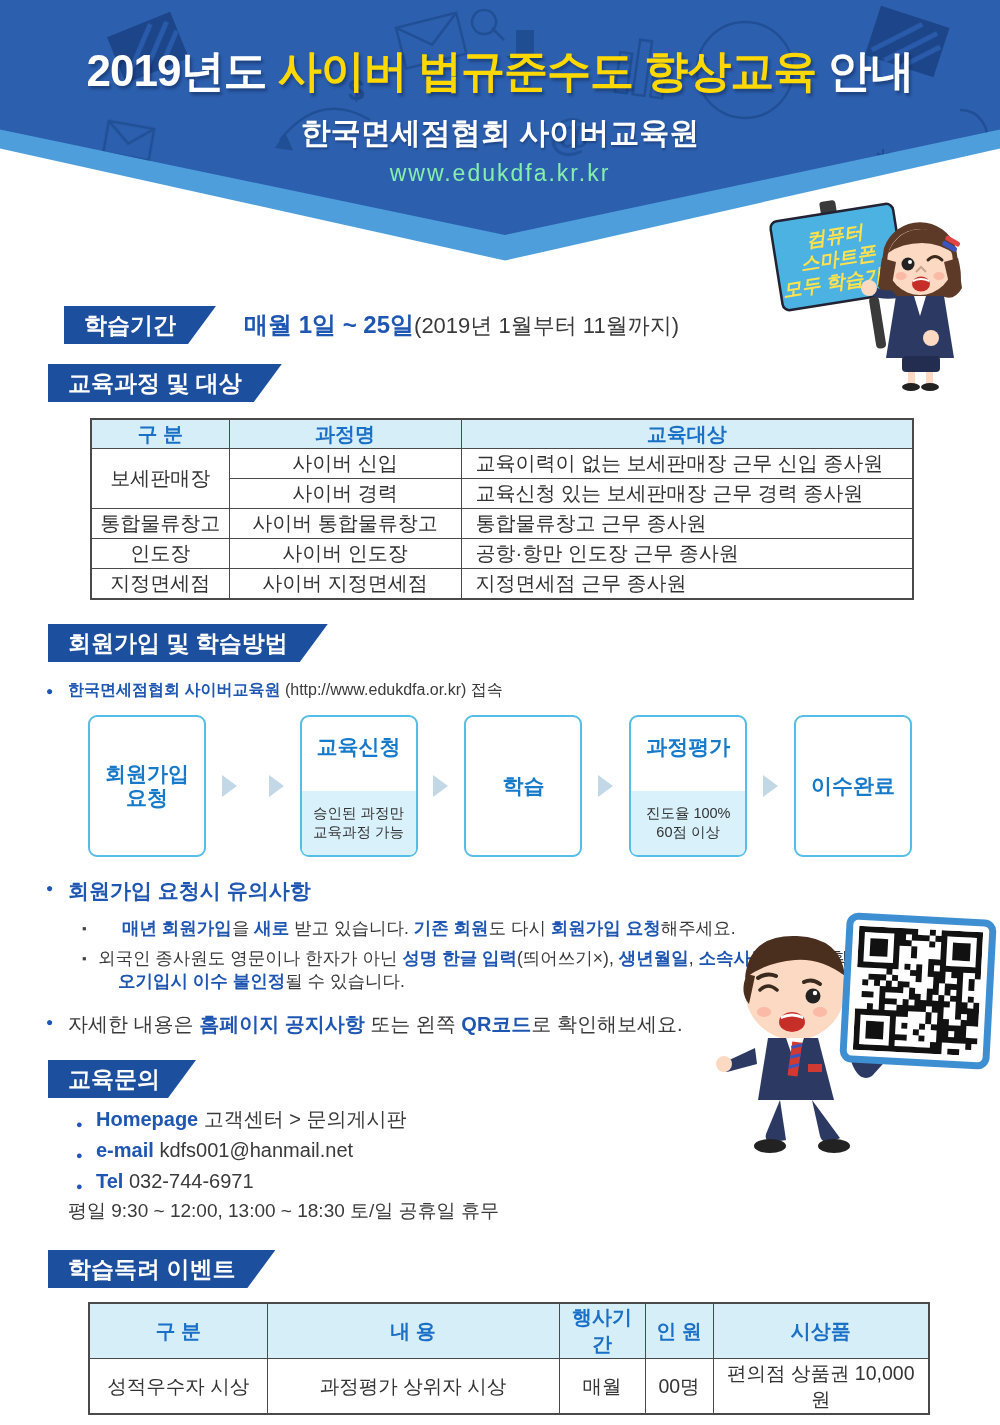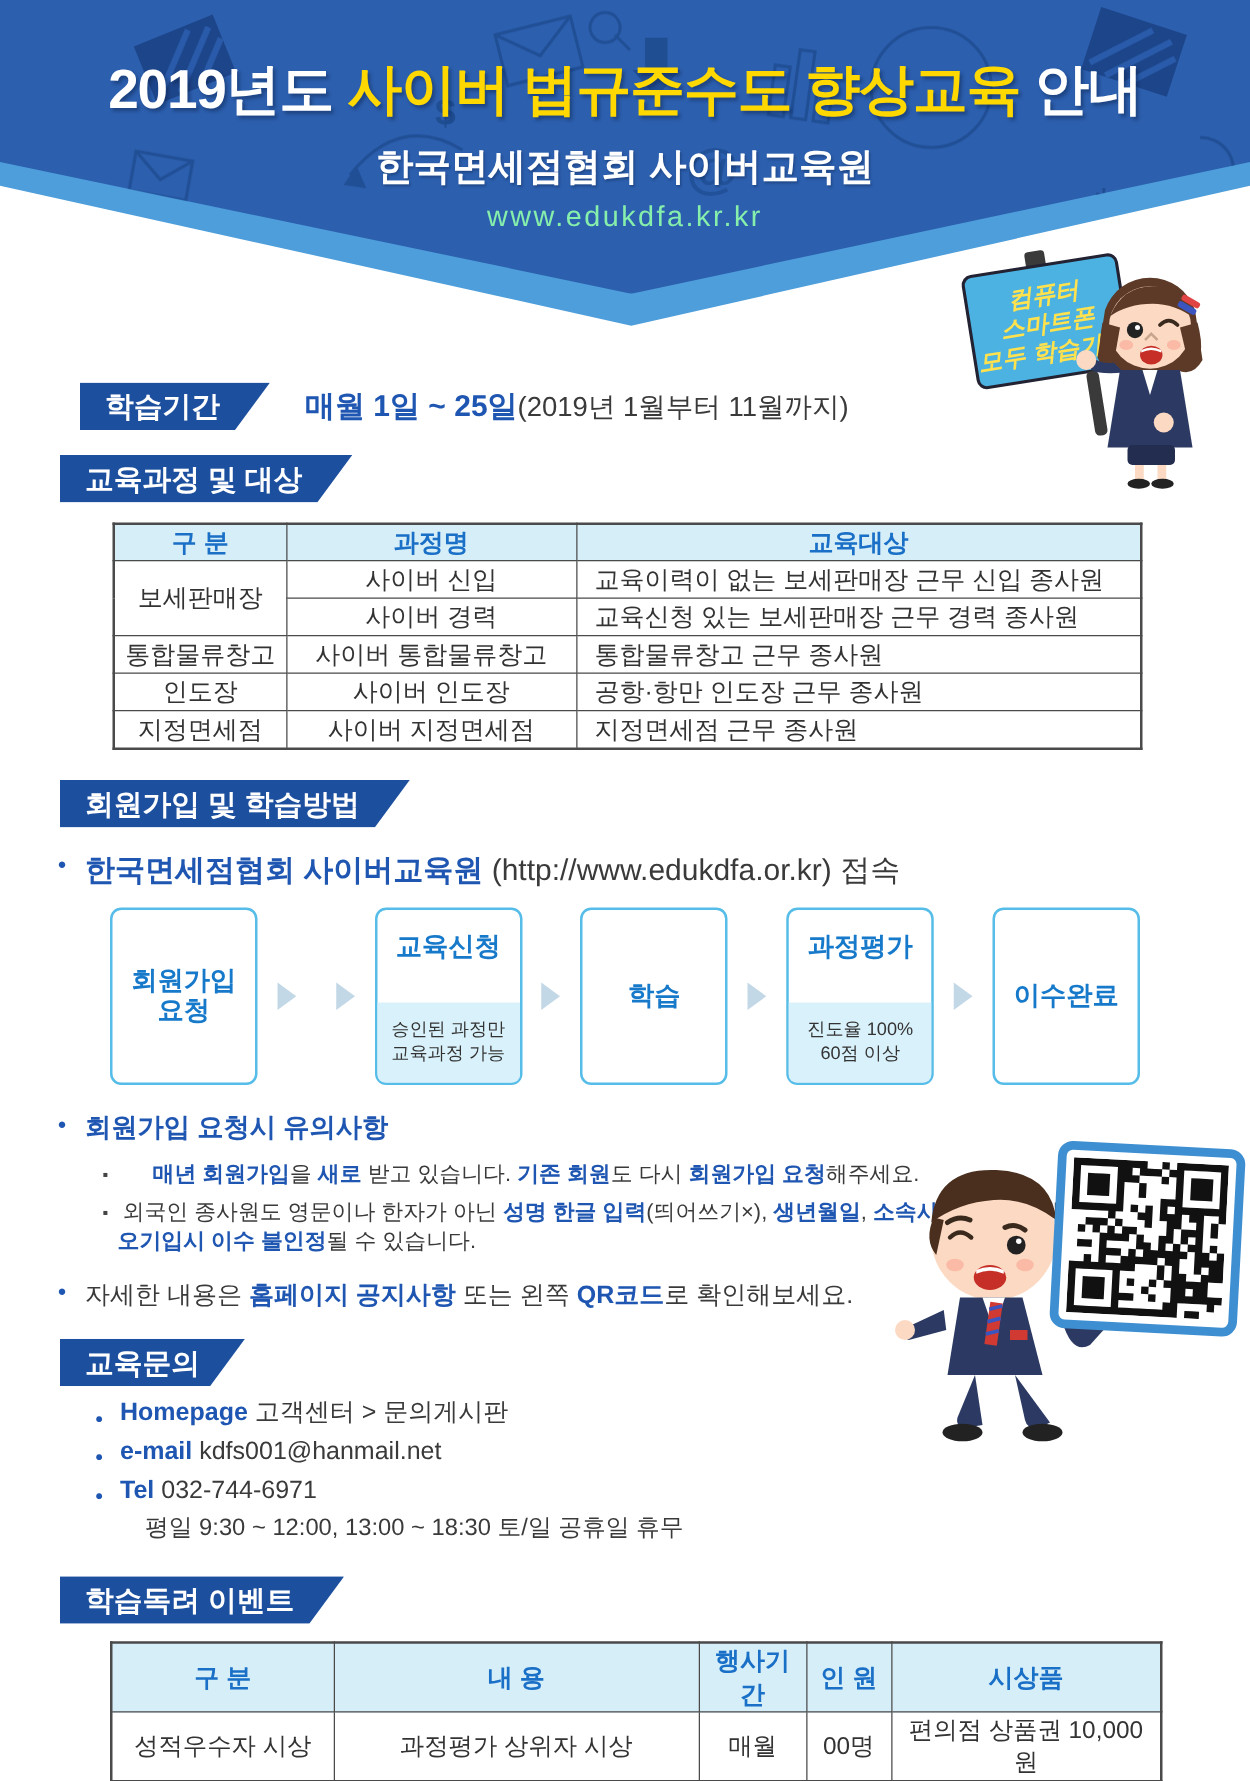--- a/index.html
+++ b/index.html
@@ -45,41 +45,41 @@
   .tbl-event td{height:54px;white-space:pre-line;line-height:26px;font-size:19.5px;}
   .tbl-event th{height:26px;}
 
   
   .dot-line{position:relative;margin-left:68px;font-size:21px;color:#3a3a3a;}
   .dot-line::before{content:"●";position:absolute;left:-22px;top:4px;font-size:12px;color:#1e56b2;}
   .em{color:#1e56b2;font-weight:700;}
   .blue-head{color:#1e56b2;font-weight:700;}
   .sq-line{position:relative;margin-left:98px;font-size:17.5px;color:#3a3a3a;line-height:23px;}
   .sq-line::before{content:"▪";position:absolute;left:-16px;top:0;font-size:13px;color:#444;}
-  .cont-line{margin-left:94px;font-size:17.5px;color:#3a3a3a;line-height:23px;}
+  .cont-line{margin-left:118px;font-size:17.5px;color:#3a3a3a;line-height:23px;}
 
   
   .flow{display:flex;align-items:center;margin:14px 0 0 88px;width:824px;}
   .flow-box{position:relative;width:114px;height:138px;background:#fff;border:2.5px solid #56bce8;
       border-radius:9px;flex:0 0 auto;}
   .flow-arrow{flex:1 1 auto;display:flex;justify-content:center;}
   .flow-arrow span{width:0;height:0;border-left:15px solid #c2d8e6;
       border-top:11px solid transparent;border-bottom:11px solid transparent;}
   .flow-title{position:absolute;top:0;left:0;right:0;height:60px;display:flex;align-items:center;
       justify-content:center;color:#1779ca;font-size:21px;font-weight:700;text-align:center;
       white-space:pre-line;line-height:24px;}
   .flow-box.center .flow-title{height:100%;}
   .flow-panel{position:absolute;left:0;right:0;bottom:0;height:64px;background:#d9f1fa;
       border-radius:0 0 6px 6px;display:flex;align-items:center;justify-content:center;
       font-size:14.5px;color:#333;text-align:center;white-space:pre-line;line-height:19px;}
 
   
   .contact-item{position:relative;margin-left:96px;font-size:20px;color:#3a3a3a;line-height:26px;margin-top:5px;}
   .contact-item::before{content:"●";position:absolute;left:-20px;top:5px;font-size:11px;color:#1e56b2;}
-  .contact-hours{margin-left:116px;font-size:19px;color:#3a3a3a;margin-top:4px;}
+  .contact-hours{margin-left:68px;font-size:19px;color:#3a3a3a;margin-top:4px;}
 
   
   .woman{position:absolute;left:768px;top:198px;width:225px;height:195px;}
   .man{position:absolute;left:700px;top:898px;width:300px;height:262px;}
   .qr-card{position:absolute;left:843px;top:916px;width:150px;height:150px;background:#fff;
       border:7px solid #3e8fd2;border-radius:12px;transform:rotate(3deg);box-sizing:border-box;
       padding:6px;}
   .qr-card svg{width:100%;height:100%;}
   .spacer{height:1px;}
 </style>
@@ -233,21 +233,21 @@
       <td>지정면세점</td>
       <td>사이버 지정면세점</td>
       <td class="tleft">지정면세점 근무 종사원</td>
     </tr>
   </tbody>
     </table>
 
   <div class="sect" style="margin-top:24px;">
     <div class="banner">회원가입 및 학습방법</div>
   </div>
-  <div class="dot-line" style="margin-top:18px;font-size:24px;"><span class="em">한국면세점협회 사이버교육원</span><span> (http://www.edukdfa.or.kr) 접속</span></div>
+  <div class="dot-line" style="margin-top:18px;font-size:16px;"><span class="em">한국면세점협회 사이버교육원</span><span> (http://www.edukdfa.or.kr) 접속</span></div>
 
   <div class="flow">
     <div class="flow-box center">
         <div class="flow-title">회원가입
 요청</div>
       </div>
     <div class="flow-arrow">
         <span></span>
       </div>
     <div class="flow-arrow">

